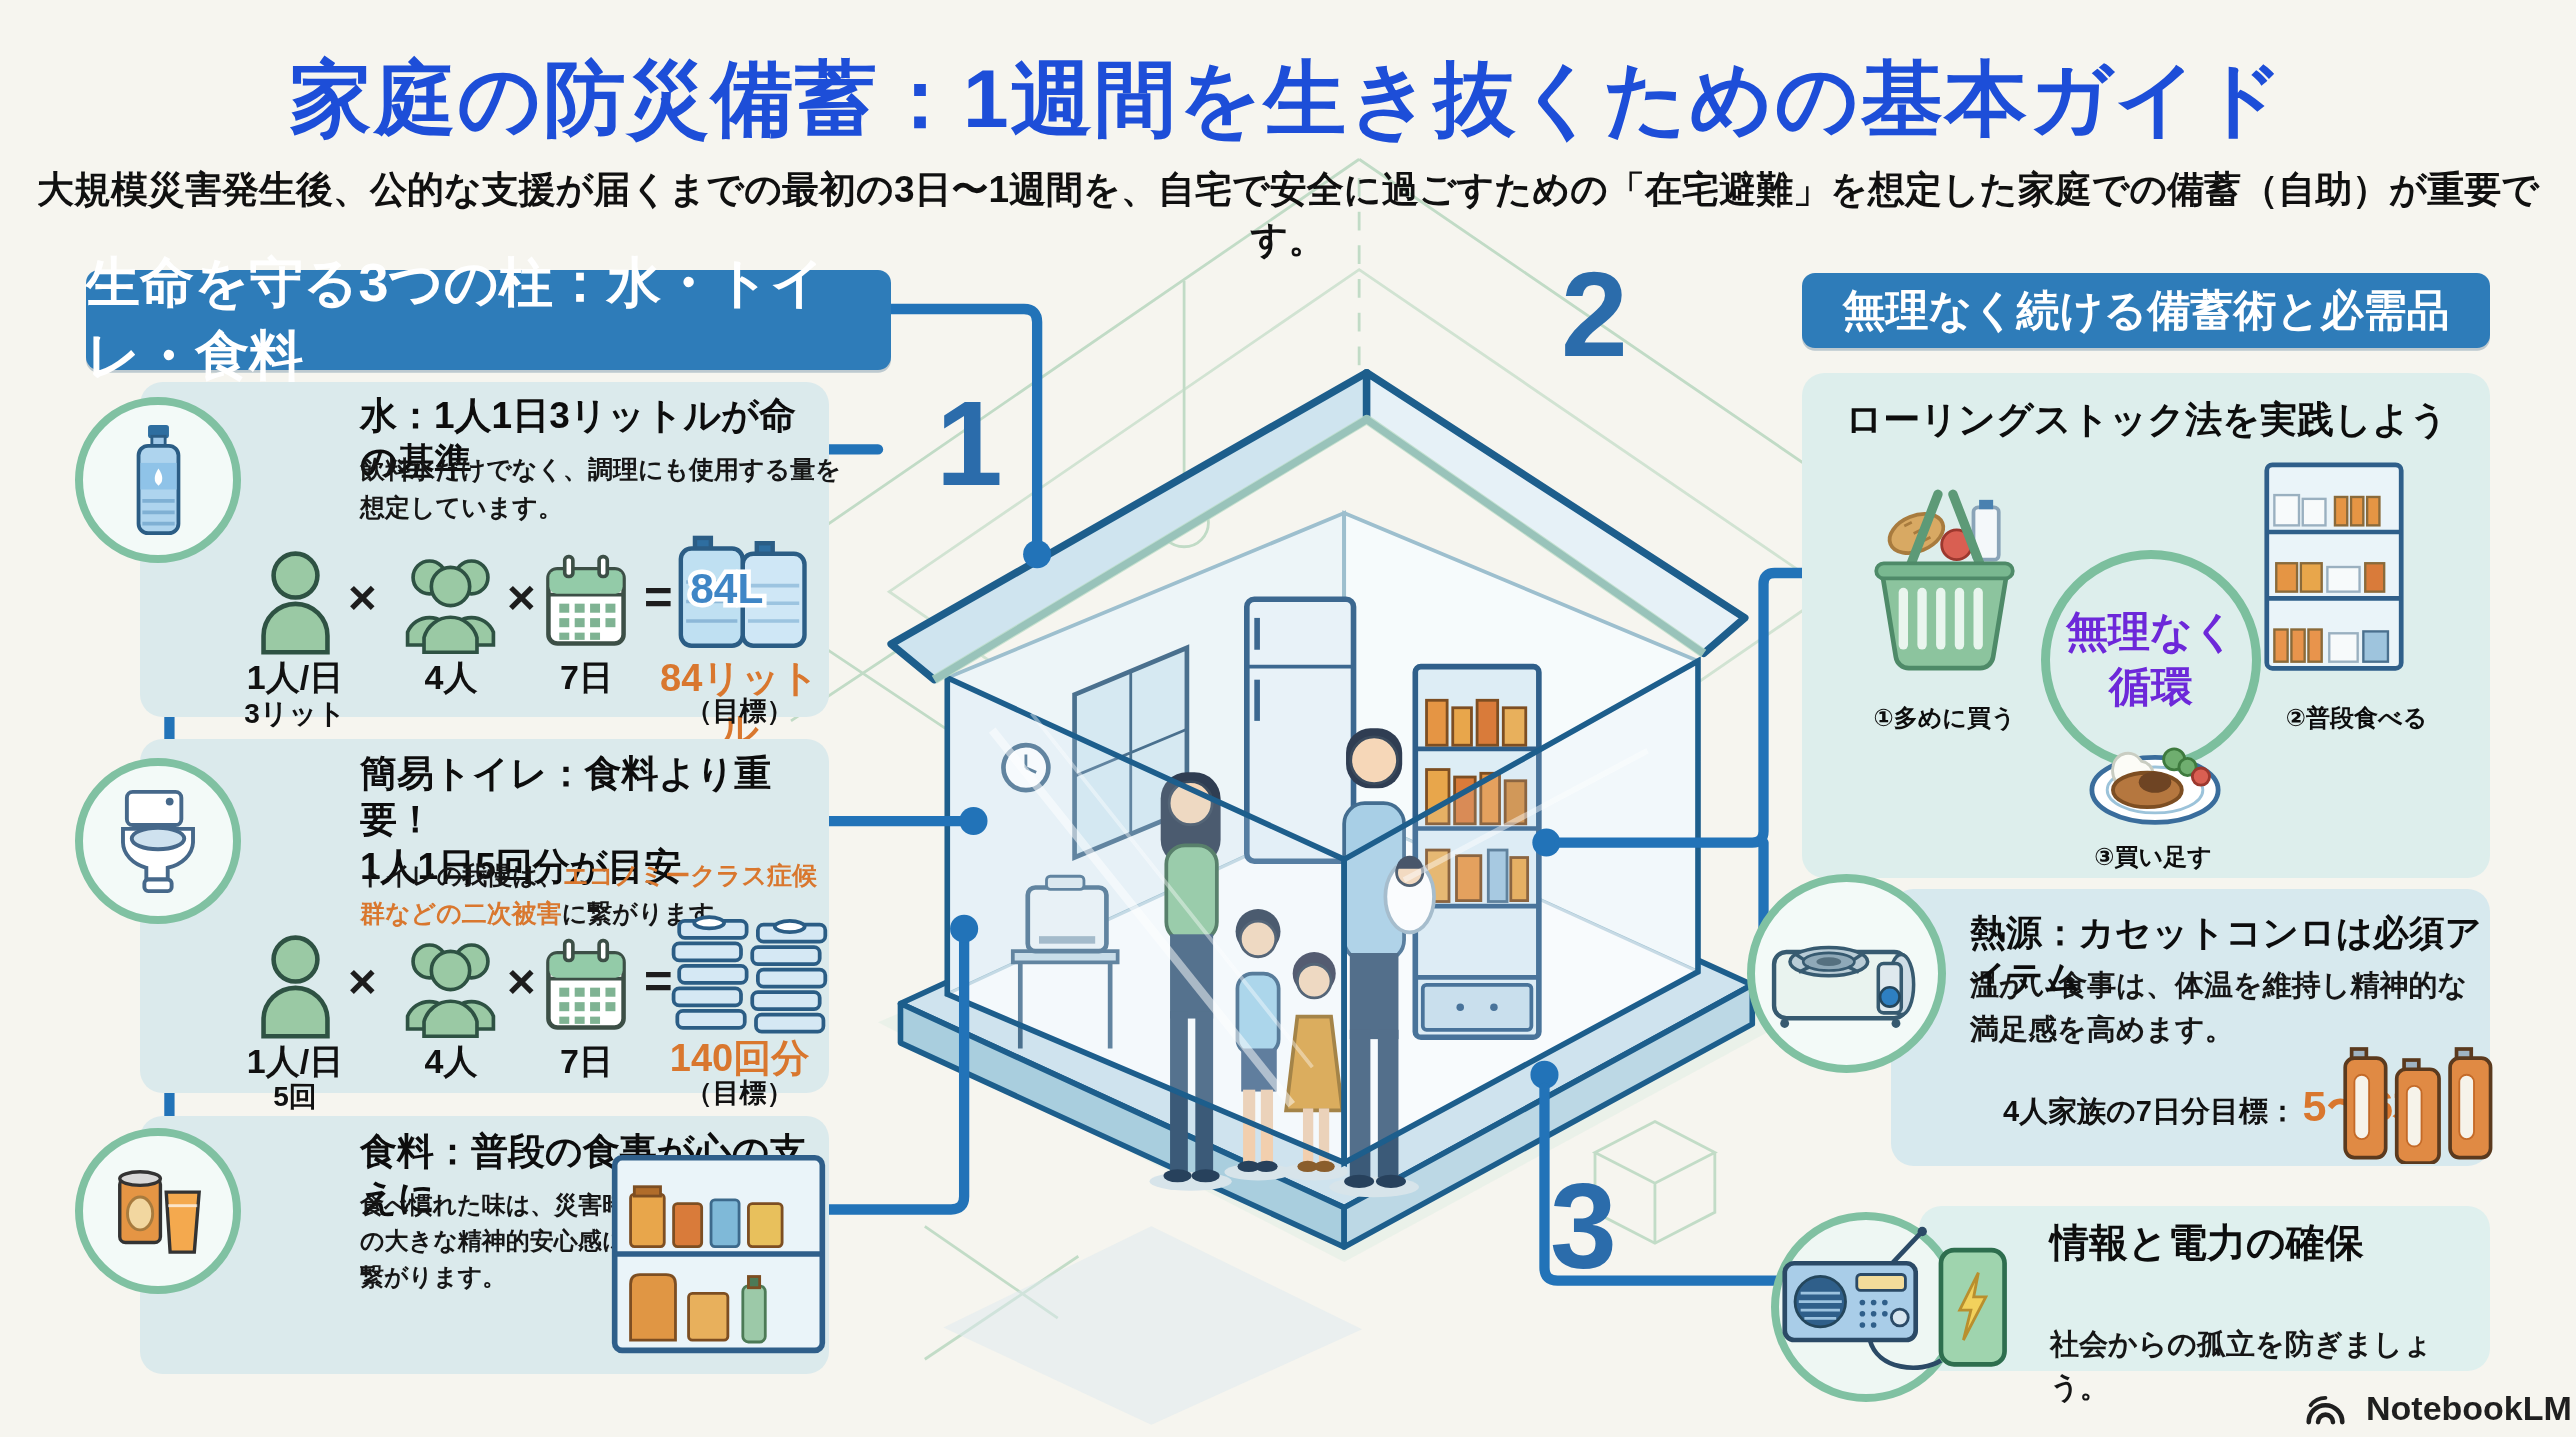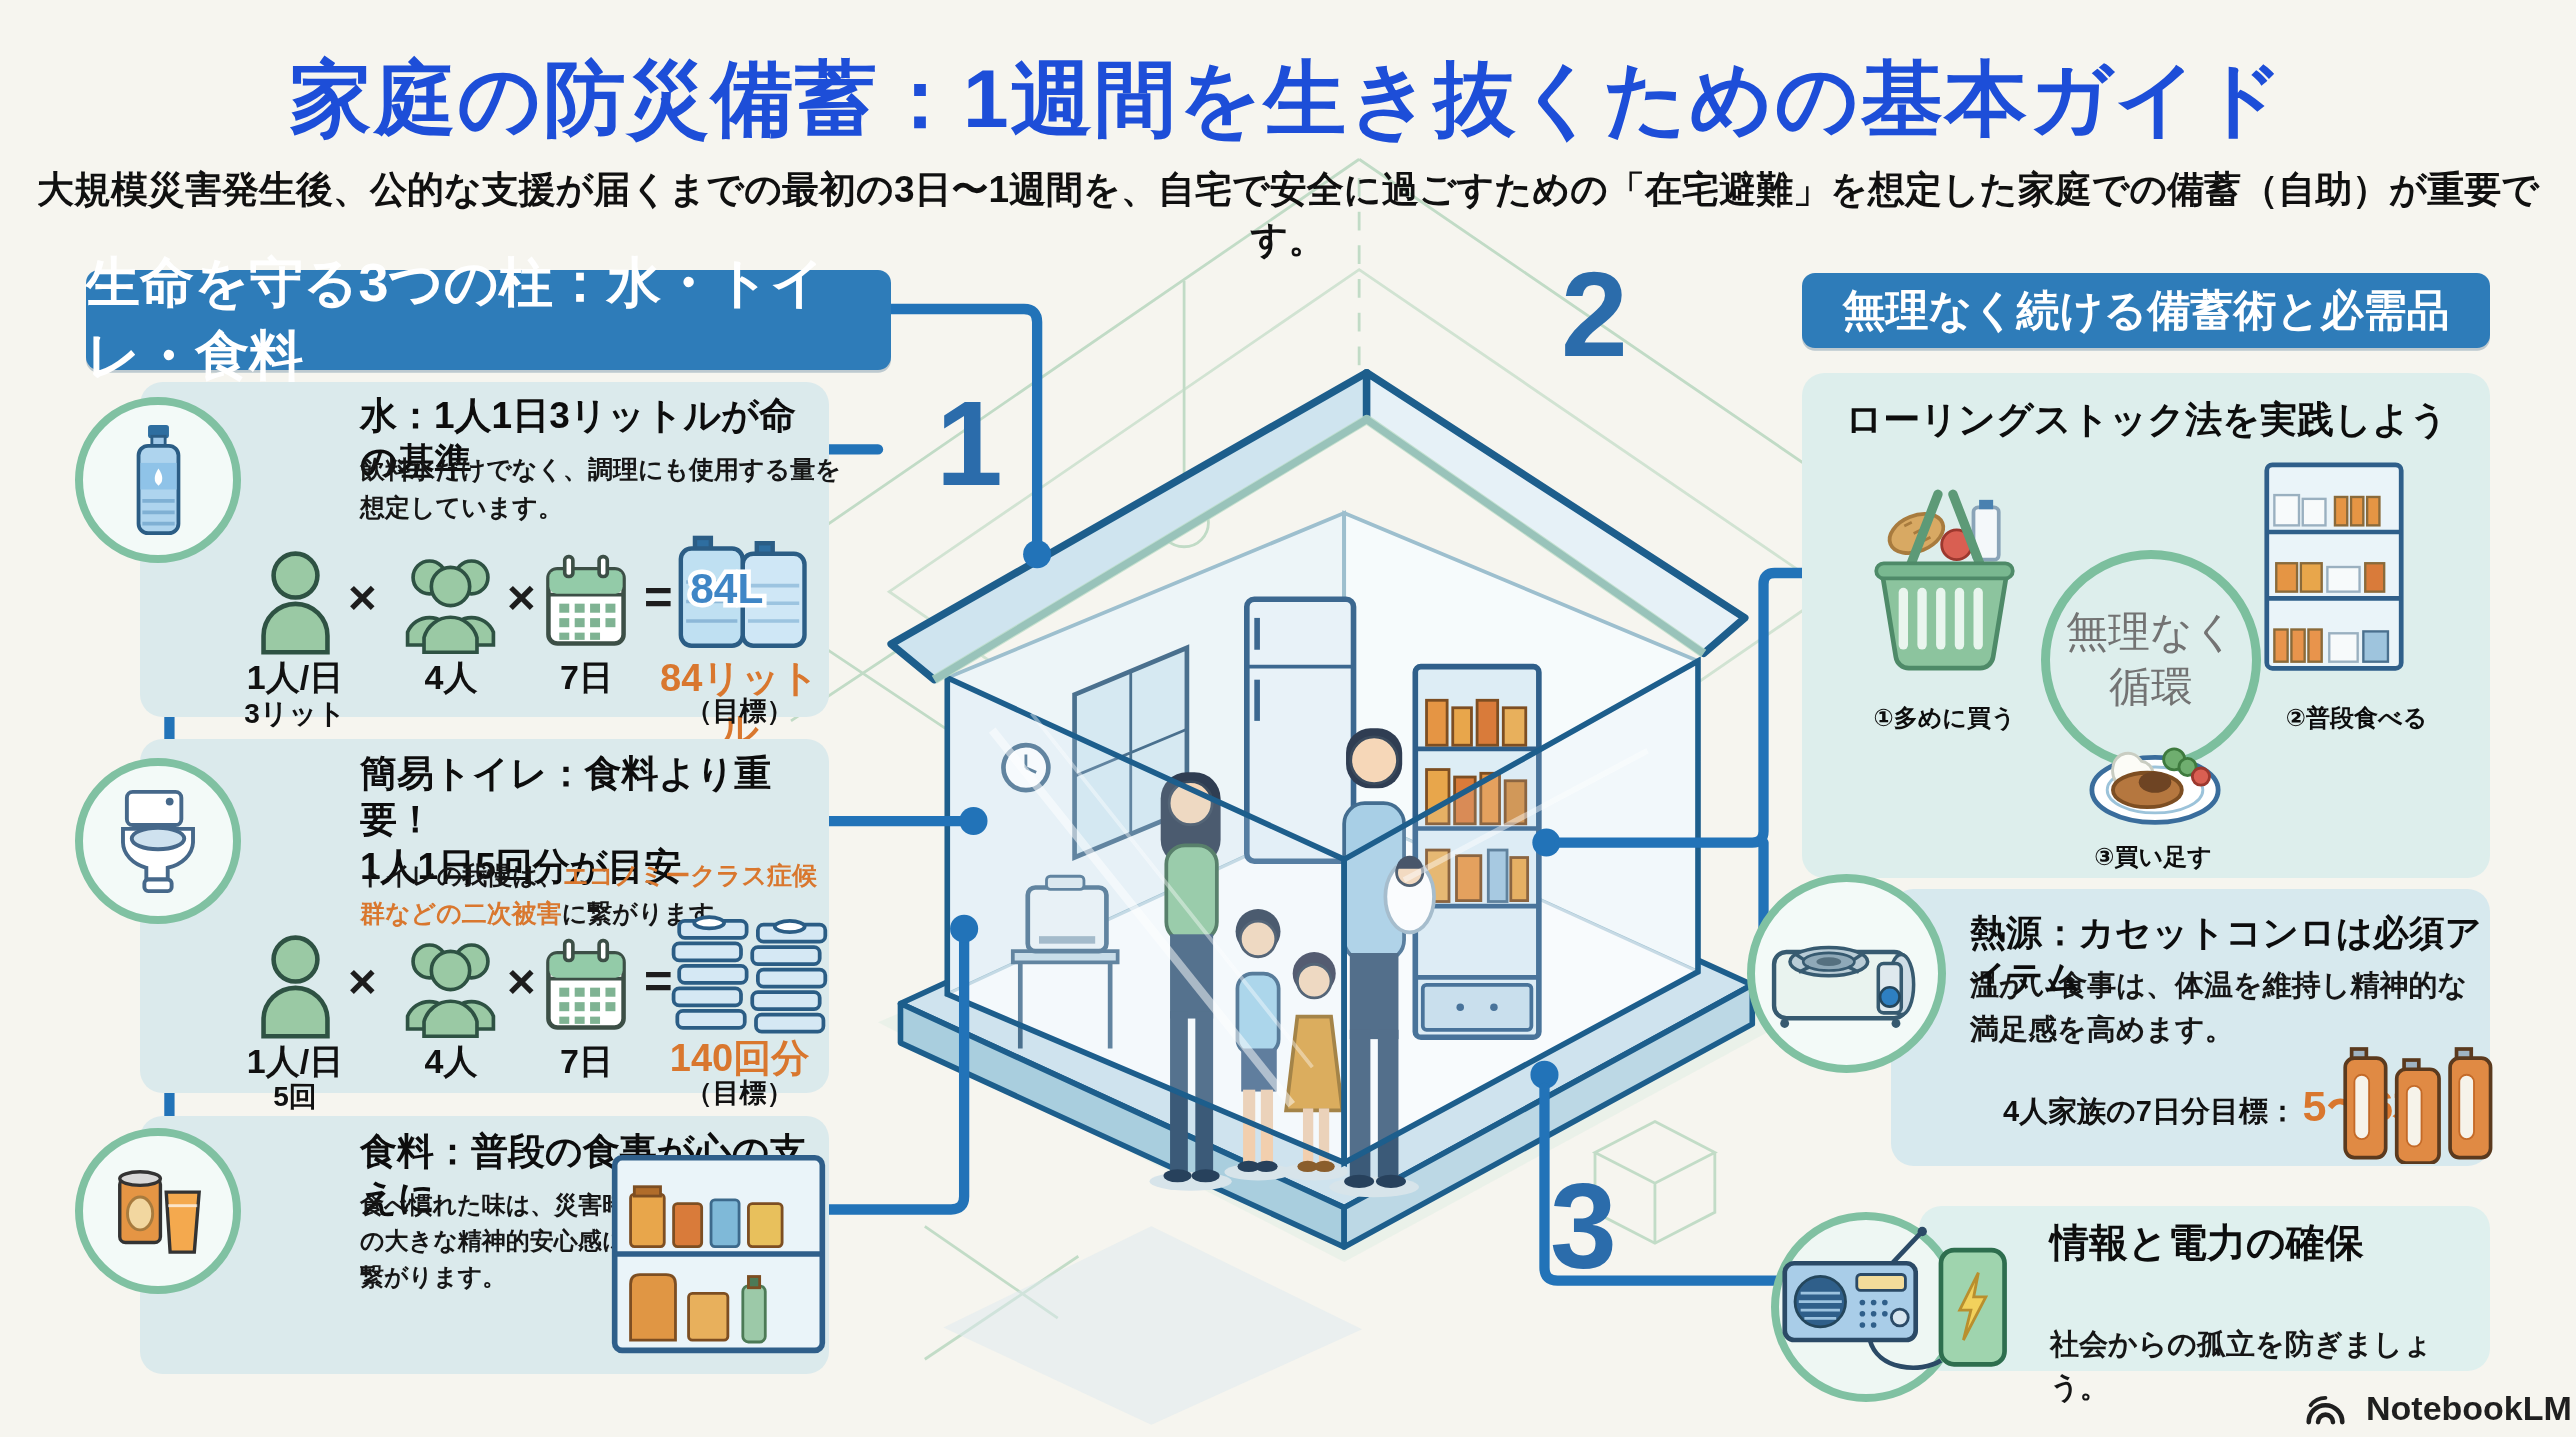--- a/index.html
+++ b/index.html
@@ -15,21 +15,21 @@
   .sec-title{font-size:37px;font-weight:800;color:#0d0d0d;line-height:1.25;}
   .body-txt{font-size:25px;font-weight:700;color:#161616;line-height:1.5;}
   .em{color:#d9772e;}
   .op{font-size:49px;font-weight:800;color:#1d1d1d;}
   .lbl{font-size:34px;font-weight:800;color:#111;text-align:center;}
   .sublbl{font-size:28px;font-weight:800;color:#111;text-align:center;}
   .result{font-size:38px;font-weight:800;color:#d9772e;text-align:center;}
   .goal{font-size:27px;font-weight:800;color:#111;text-align:center;}
   .num{font-size:120px;font-weight:800;color:#2b6cab;}
   .step{font-size:24px;font-weight:800;color:#0d0d0d;text-align:center;}
-  .cycle{font-size:42px;font-weight:400;color:#737373;text-align:center;line-height:1.3;}
+  .cycle{font-size:42px;font-weight:700;color:#6d28d9;text-align:center;line-height:1.3;}
   .brand{display:flex;align-items:center;gap:20px;font-size:34px;font-weight:700;color:#1f1f1f;}
 </style>
 </head>
 <body>
 
 <div id="root">
 
 <svg class="abs" style="left:0;top:0" width="2576" height="1438" viewBox="0 0 2752 1536">
 
   <g stroke="#bcd9c2" stroke-width="3" fill="none" opacity="0.9">

